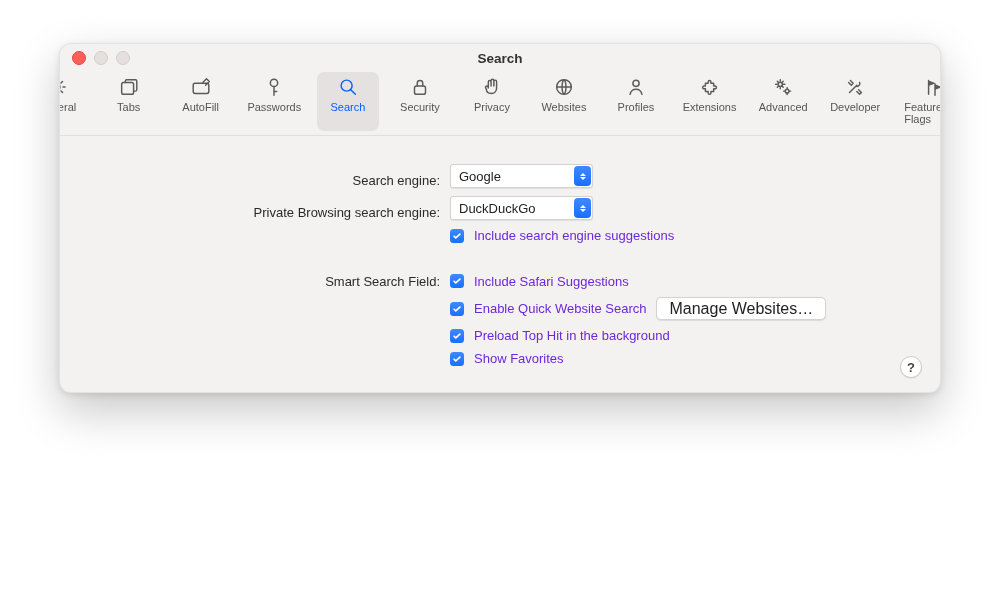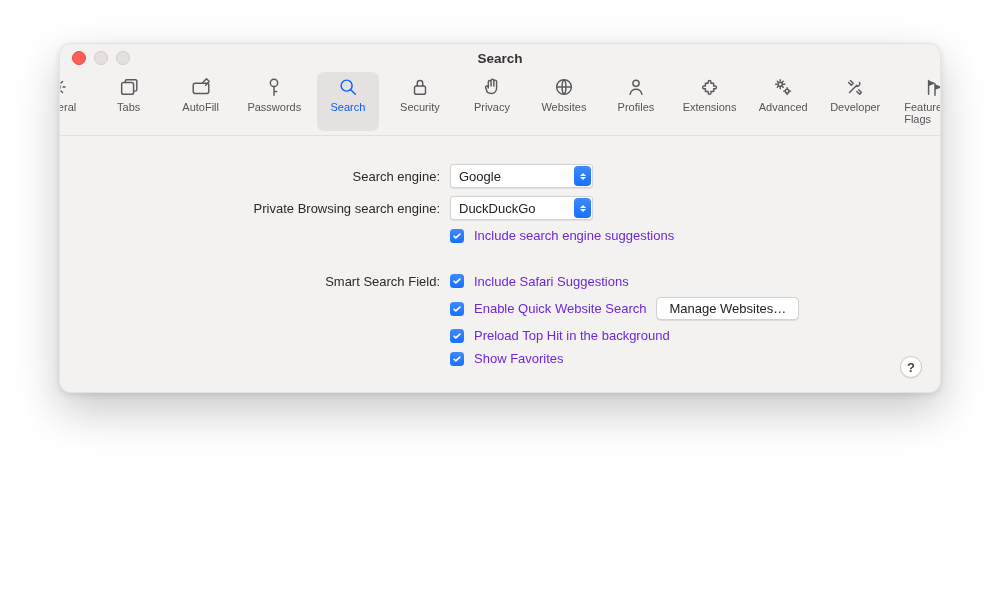--- a/index.html
+++ b/index.html
@@ -98,21 +98,21 @@
   .ico-stroke { stroke: #5b5b5b; stroke-width: 1.6; fill: none; stroke-linecap: round; stroke-linejoin: round; }
   .tab.selected .ico-stroke { stroke: #0a60ff; }
   .ico-fill { fill: #5b5b5b; }
 
   .content {
     padding: 28px 30px 18px 30px;
     position: relative;
   }
   .row {
     display: flex;
-    align-items: center;
+    align-items: flex-end;
     margin-bottom: 8px;
   }
   .row .lab {
     width: 350px;
     text-align: right;
     padding-right: 10px;
     color: #2a2a2a;
   }
   .row .ctrl {
     display: flex;
@@ -171,21 +171,21 @@
   .check-stroke { stroke: #fff; stroke-width: 2; fill: none; stroke-linecap: round; stroke-linejoin: round; }
   .chk-label { font-size: 13px; color: #6d28d9; }
 
   .btn {
     height: 21px;
     padding: 0 12px;
     background: #ffffff;
     border: 1px solid #d5d2d0;
     border-radius: 5px;
     box-shadow: 0 0.5px 1px rgba(0,0,0,0.1);
-    font-size: 13px;
+    font-size: 16px;
     display: flex;
     align-items: center;
     color: #222;
   }
 
   .help {
     position: absolute;
     right: 18px;
     bottom: 14px;
     width: 20px;

